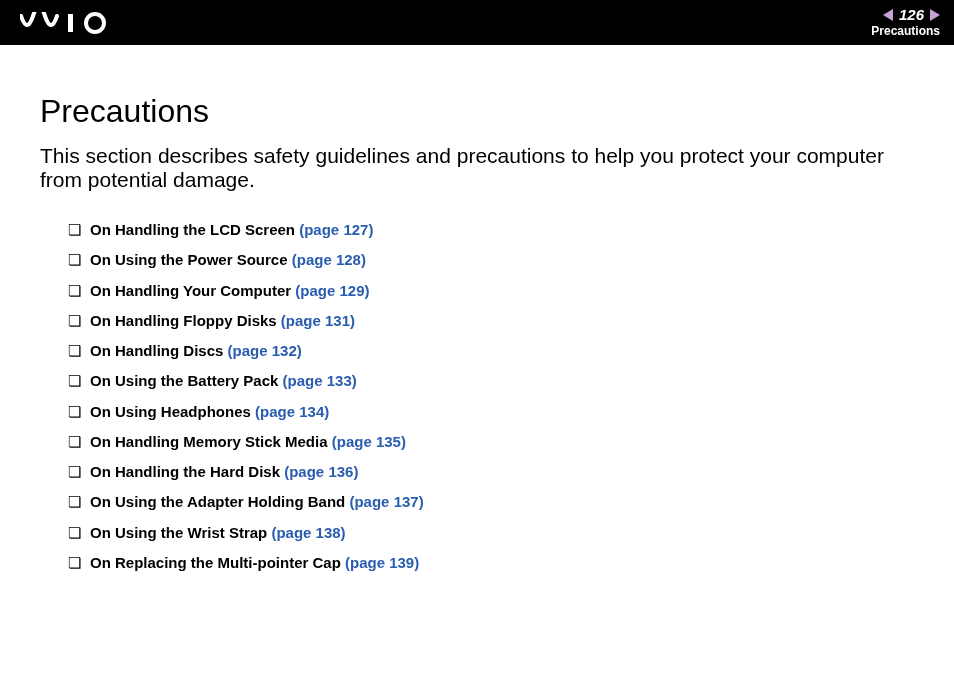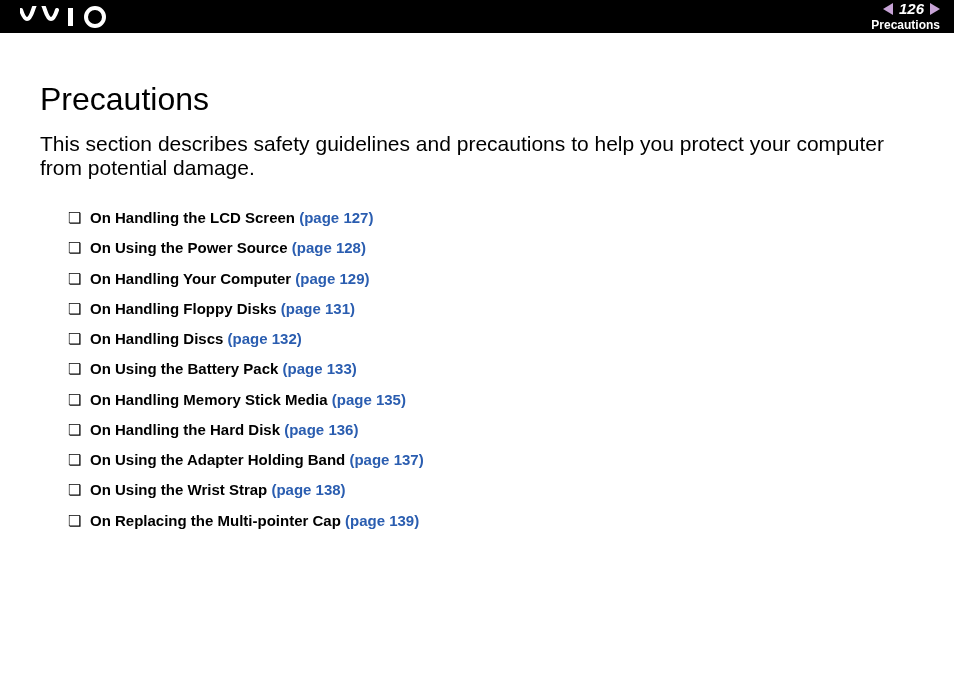--- a/index.html
+++ b/index.html
@@ -5,21 +5,21 @@
   * { margin: 0; padding: 0; box-sizing: border-box; }
   body {
     font-family: Arial, Helvetica, sans-serif;
     width: 954px;
     height: 674px;
     background: #fff;
     position: relative;
     overflow: hidden;
   }
   .header {
-    height: 33px;
+    height: 45px;
     background: #000;
     display: flex;
     align-items: center;
     justify-content: space-between;
     padding: 0 14px 0 20px;
   }
   .logo {
     display: flex;
     align-items: center;
   }
@@ -110,19 +110,20 @@
 <div class="content">
   <h1 class="title">Precautions</h1>
   <p class="intro">This section describes safety guidelines and precautions to help you protect your computer from potential damage.</p>
   <ul class="toc" id="toc-list">
       <li><span>On Handling the LCD Screen</span> <span class="page-ref">(page 127)</span></li>
       <li><span>On Using the Power Source</span> <span class="page-ref">(page 128)</span></li>
       <li><span>On Handling Your Computer</span> <span class="page-ref">(page 129)</span></li>
       <li><span>On Handling Floppy Disks</span> <span class="page-ref">(page 131)</span></li>
       <li><span>On Handling Discs</span> <span class="page-ref">(page 132)</span></li>
       <li><span>On Using the Battery Pack</span> <span class="page-ref">(page 133)</span></li>
+      <li><span>On Using Headphones</span> <span class="page-ref">(page 134)</span></li>
       <li><span>On Handling Memory Stick Media</span> <span class="page-ref">(page 135)</span></li>
       <li><span>On Handling the Hard Disk</span> <span class="page-ref">(page 136)</span></li>
       <li><span>On Using the Adapter Holding Band</span> <span class="page-ref">(page 137)</span></li>
       <li><span>On Using the Wrist Strap</span> <span class="page-ref">(page 138)</span></li>
       <li><span>On Replacing the Multi-pointer Cap</span> <span class="page-ref">(page 139)</span></li>
     </ul>
 </div>
 
 </body></html>

